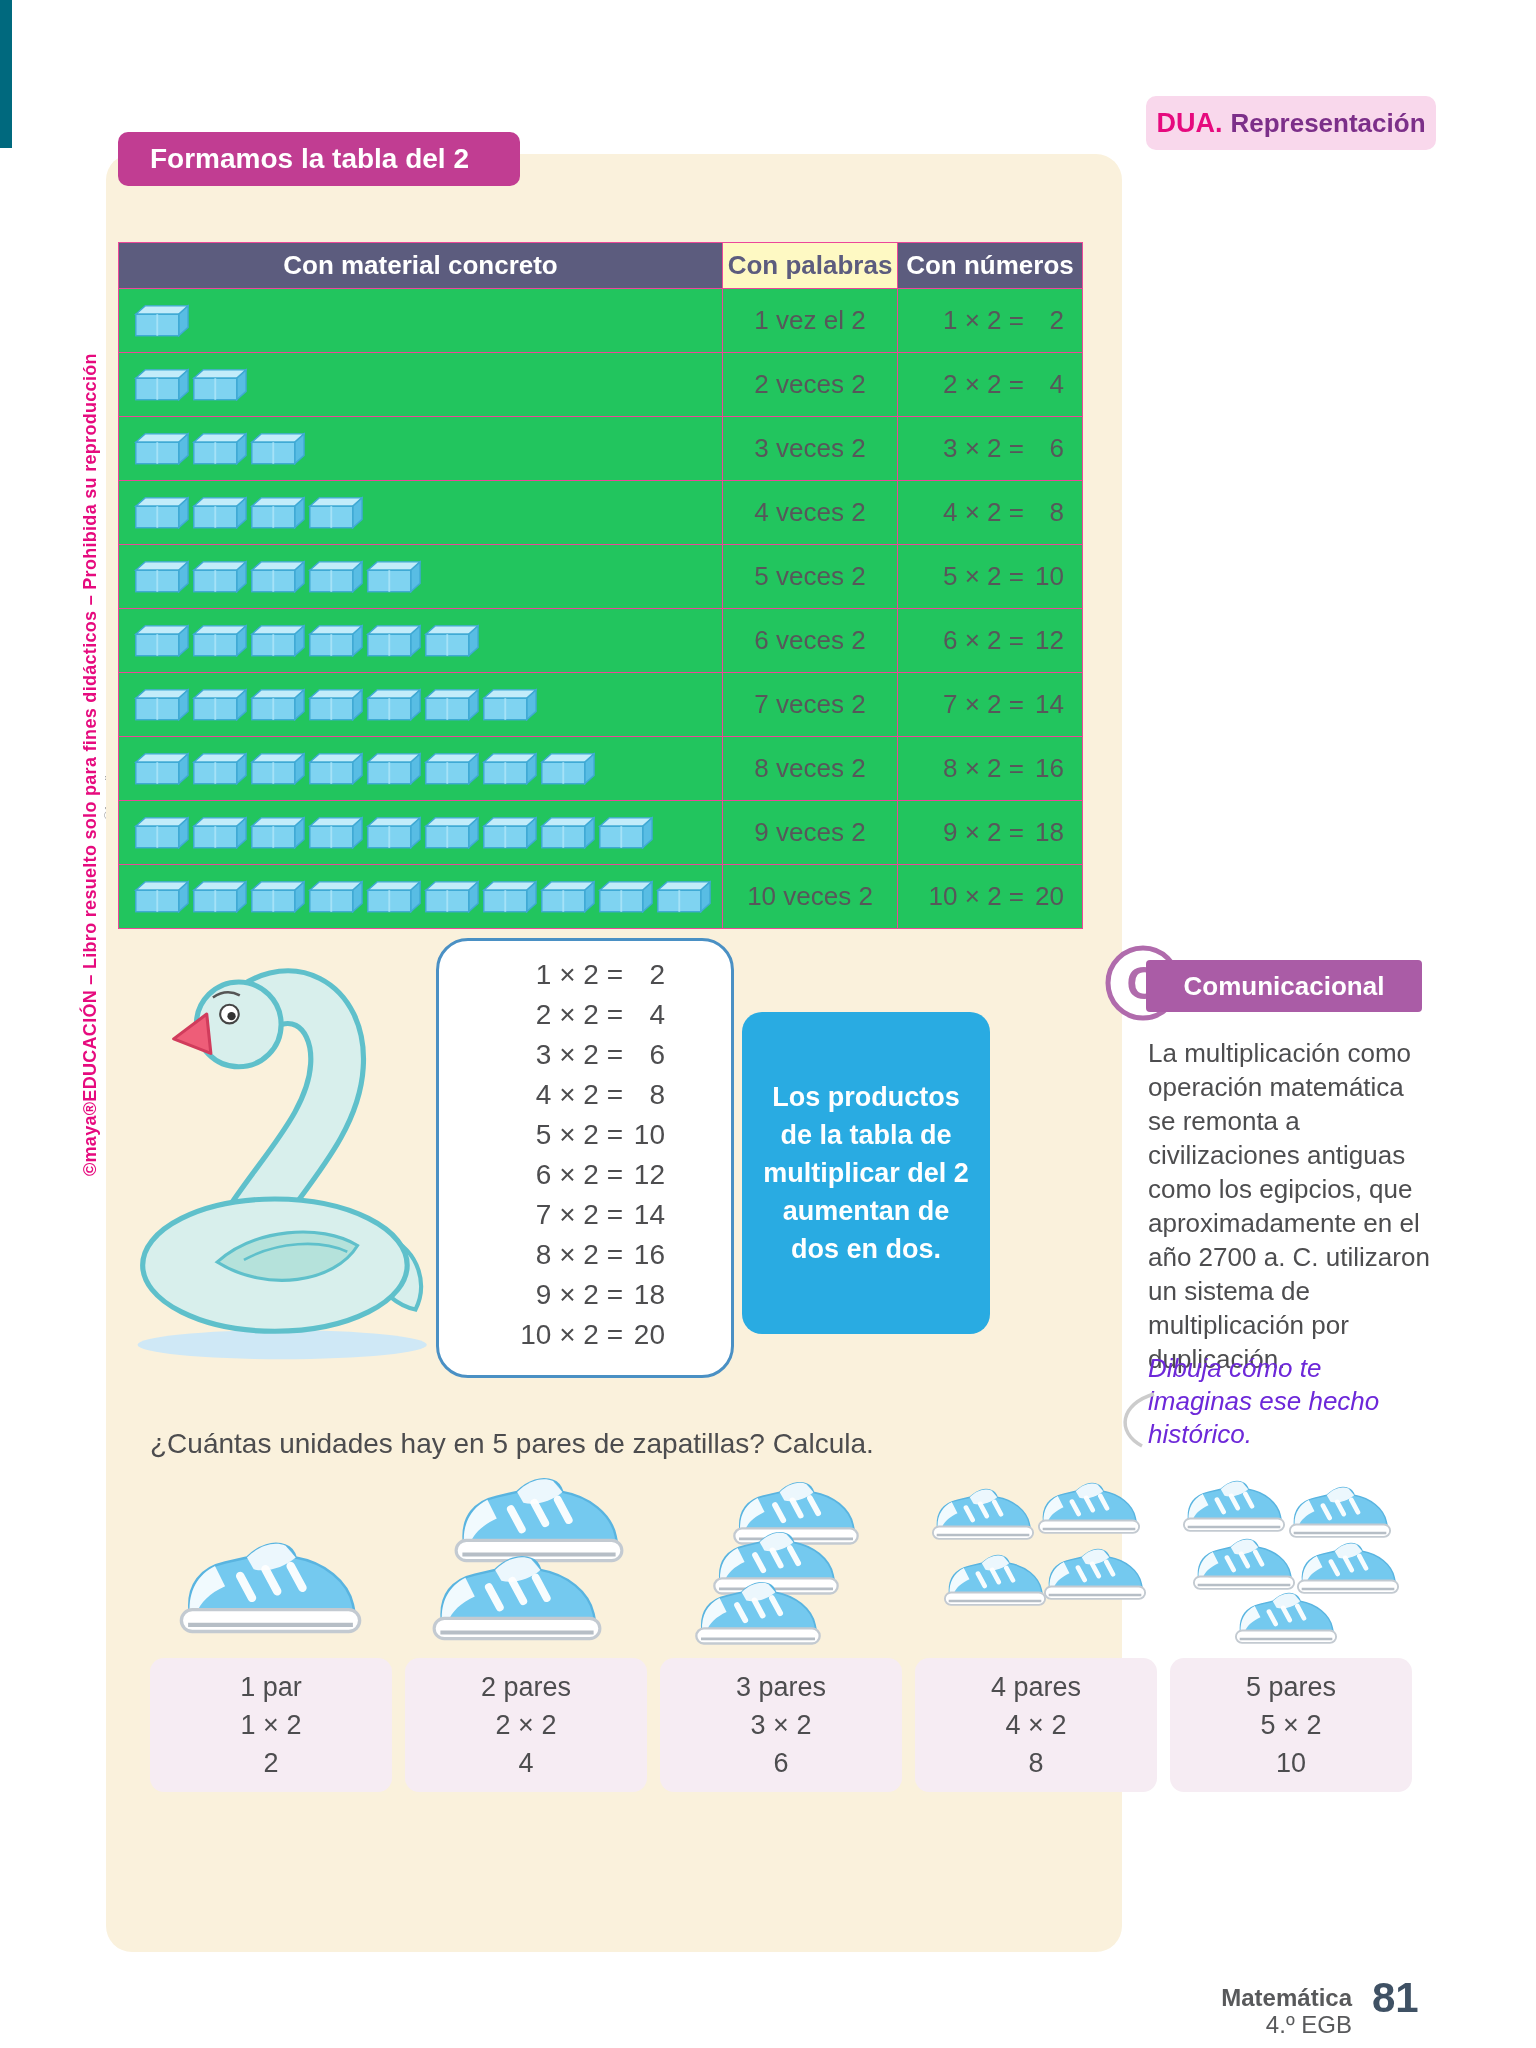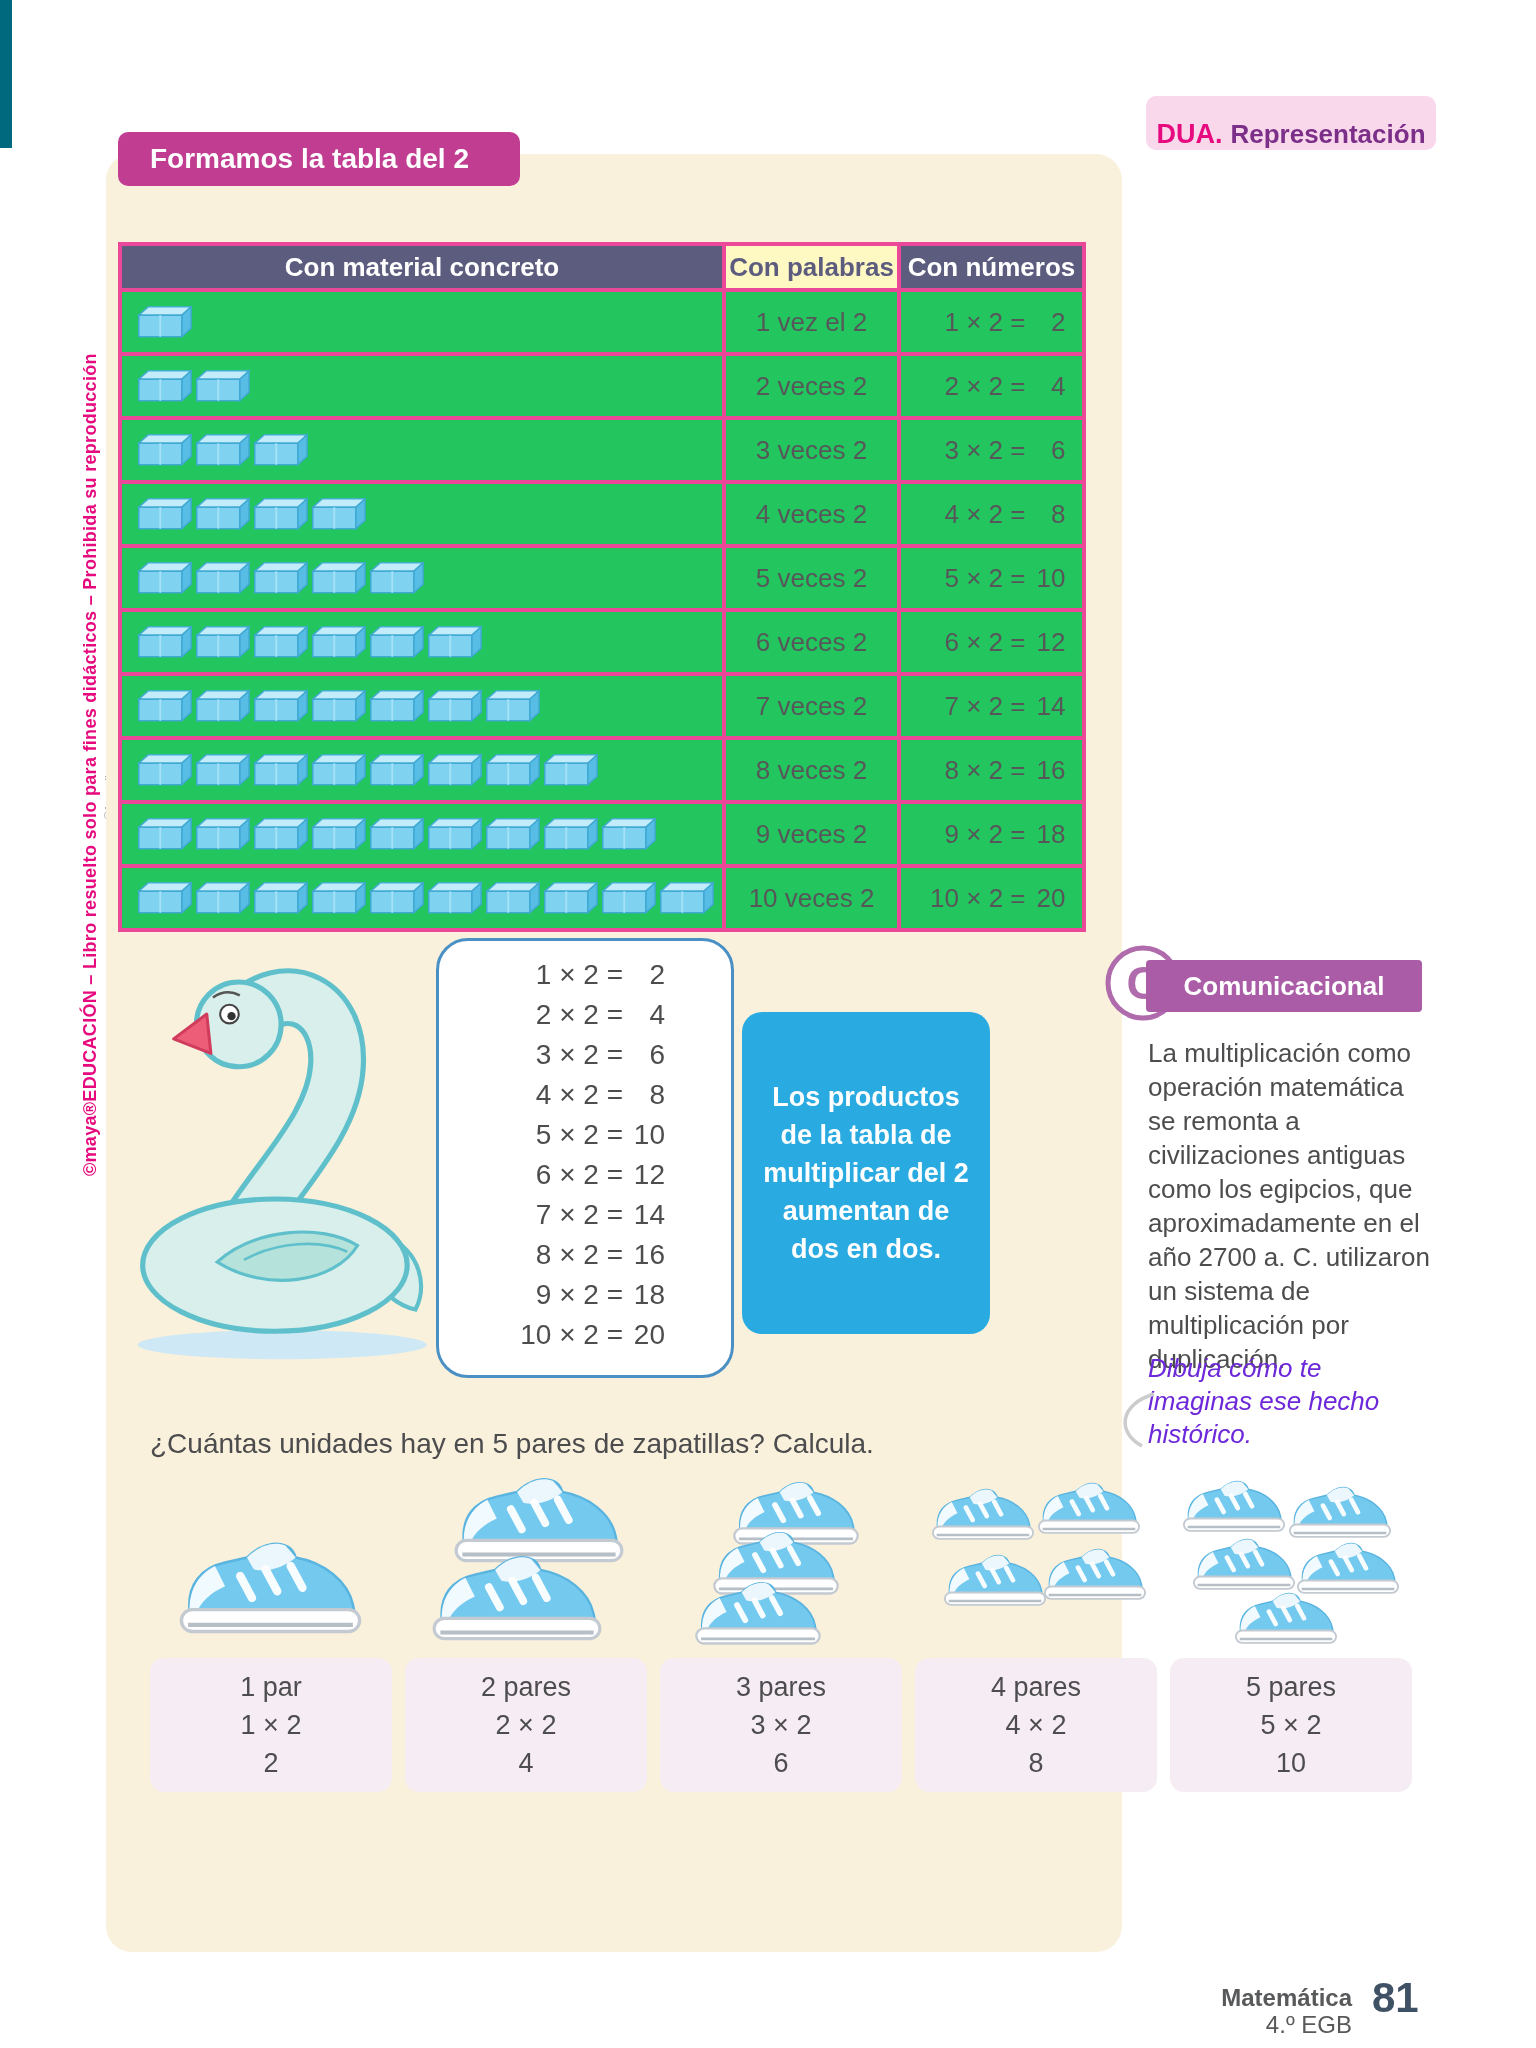--- a/index.html
+++ b/index.html
@@ -4,37 +4,37 @@
 <style>
   html,body{margin:0;padding:0;background:#ffffff}
   .page{position:relative;width:1536px;height:2048px;background:#ffffff;overflow:hidden;
         font-family:"Liberation Sans",sans-serif;color:#4d4d4f}
   svg{display:block}
   svg text{font-family:"Liberation Sans",sans-serif}
 
   .corner-strip{position:absolute;left:0;top:0;width:12px;height:148px;background:#00697e}
 
   .dua-badge{position:absolute;left:1146px;top:96px;width:290px;height:54px;background:#f9d8ec;
-             border-radius:10px;display:flex;align-items:flex-end;justify-content:center;gap:8px}
+             border-radius:10px;display:flex;align-items:center;justify-content:center;gap:8px}
   .dua-label{font-size:27px;font-weight:bold;color:#e60a7e}
   .dua-sub{font-size:26px;font-weight:bold;color:#7c2f89}
 
   .side-text{position:absolute;left:80px;top:1176px;transform:rotate(-90deg);transform-origin:0 0;
              white-space:nowrap;font-size:18px;font-weight:bold;color:#e60a7e;letter-spacing:.3px}
   .credit-text{position:absolute;left:102px;top:820px;transform:rotate(-90deg);transform-origin:0 0;
              white-space:nowrap;font-size:13px;color:#a5a5a5}
 
   .panel{position:absolute;left:106px;top:154px;width:1016px;height:1798px;background:#faf1dc;border-radius:26px}
 
   .section-title{position:absolute;left:118px;top:132px;width:402px;height:54px;background:#c13d92;
                  border-radius:10px;color:#ffffff;font-size:28px;font-weight:bold;
                  display:flex;align-items:center;padding-left:32px;box-sizing:border-box}
 
   .mult-table{position:absolute;left:118px;top:242px;width:964px;border-collapse:collapse;table-layout:fixed}
-  .mult-table th,.mult-table td{border:4px solid #ec4899;box-sizing:border-box}
+  .mult-table th,.mult-table td{border:1px solid #ec4899;box-sizing:border-box}
   .mult-table th{height:46px;font-size:26px;font-weight:bold;text-align:center}
   .th-dark{background:#5c5c7e;color:#ffffff}
   .th-light{background:#fef9c3;color:#5c5c7e}
   .col-concrete{width:604px}.col-words{width:175px}.col-numbers{width:185px}
   .mult-table td{height:64px;background:#22c55e}
   .cubes-cell{padding-left:14px;vertical-align:middle}
   .cube{display:inline-block;width:56px;margin-right:2px;vertical-align:middle}
   .cube svg{width:100%}
   .words-cell{text-align:center;font-size:26px;color:#57575a}
   .nums-cell{font-size:26px;color:#57575a}

